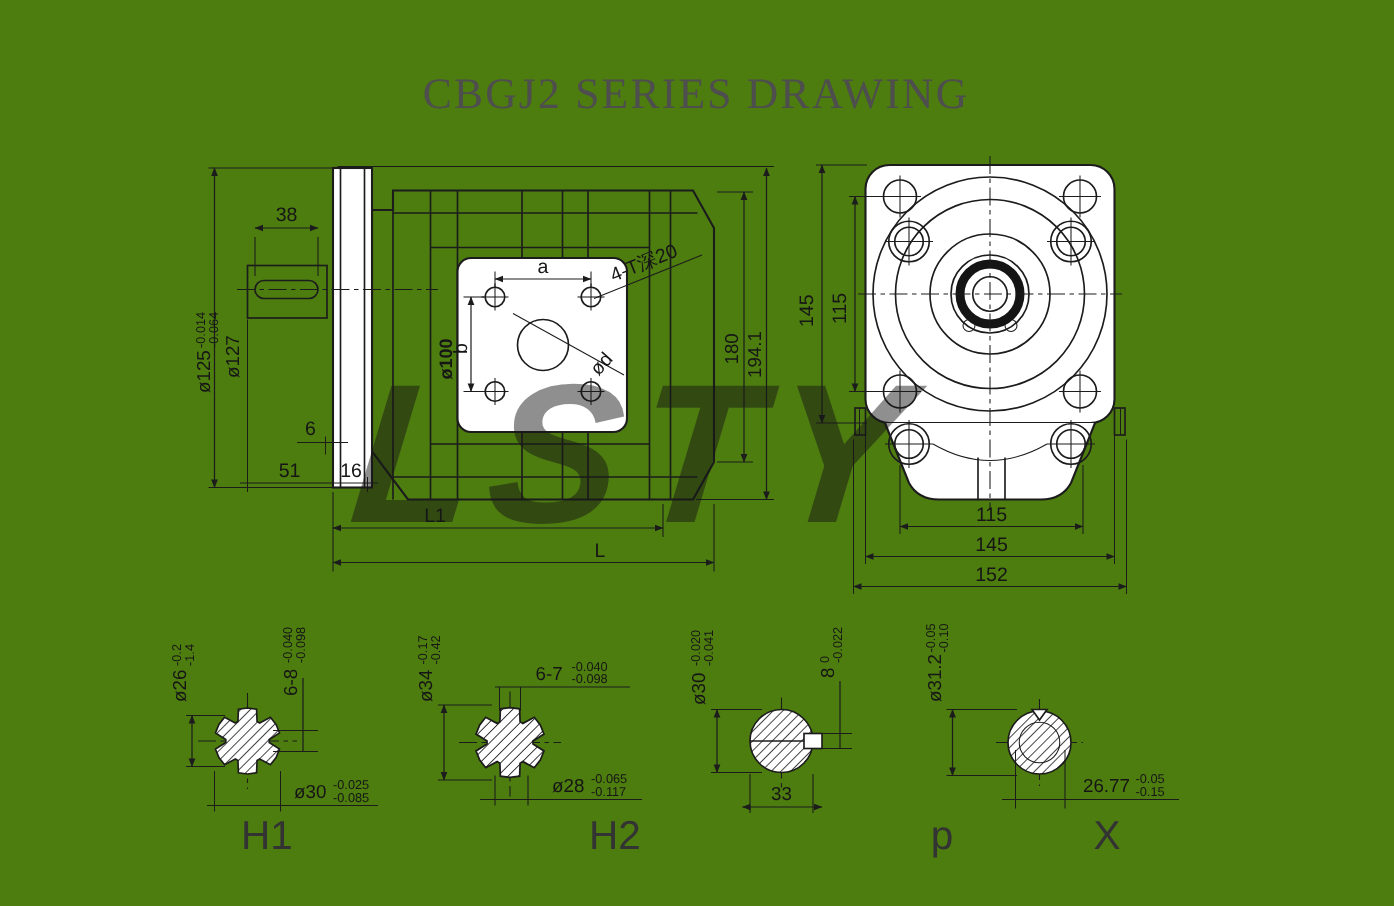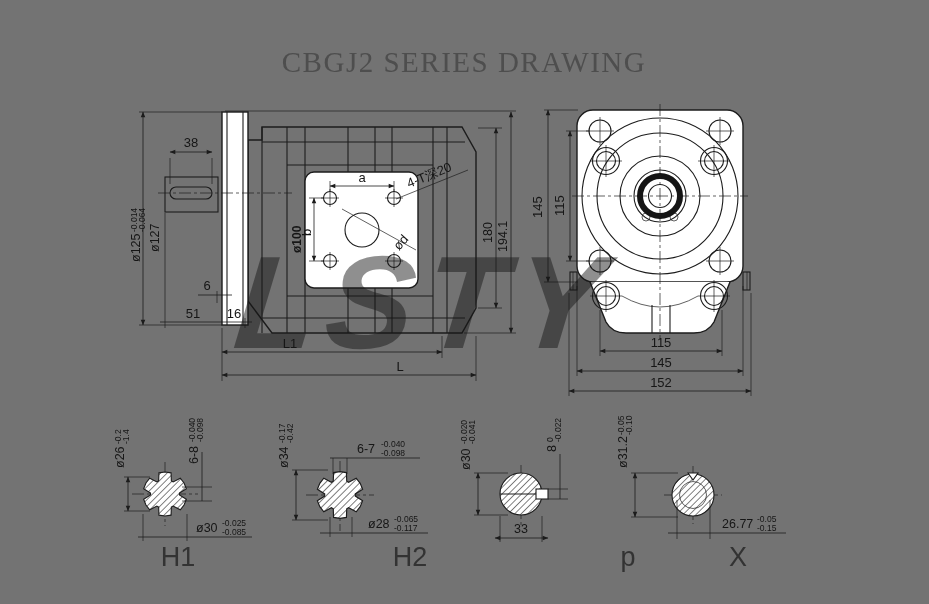--- a/index.html
+++ b/index.html
@@ -1,16 +1,16 @@
 <!DOCTYPE html>
 <html><head>
 <meta charset="utf-8">
 <style>
   html,body{margin:0;padding:0;background:#ffffff;}
-  .page{position:relative;width:929px;height:604px;background:#737373;overflow:hidden;}
+  .page{position:relative;width:929px;height:604px;background:#4d7c0f;overflow:hidden;}
   svg{position:absolute;left:0;top:0;}
   text{font-family:"Liberation Sans",sans-serif;fill:#161616;}
   .ttl{font-family:"Liberation Serif",serif;font-size:29px;fill:#4e4e4e;letter-spacing:1.5px;}
   .wm{font-size:132px;font-weight:bold;font-style:italic;opacity:.48;letter-spacing:10px;}
   .t13{font-size:13px;}
   .t12{font-size:12.5px;}
   .t8{font-size:8.5px;}
   .tb{font-weight:bold;font-size:12px;}
   .lbl{font-size:27px;fill:#333;}
   .ln{stroke:#1c1c1c;stroke-width:1.1;fill:none;}

